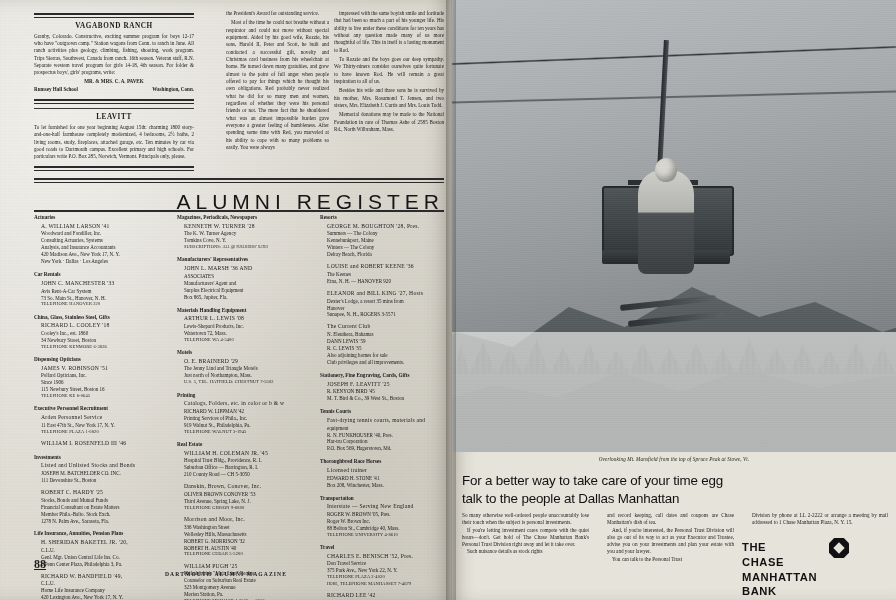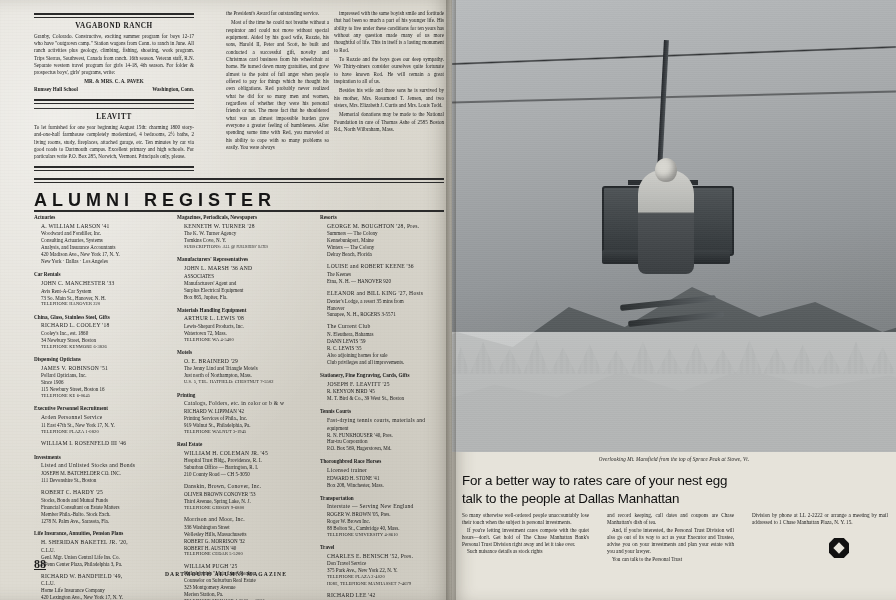--- a/index.html
+++ b/index.html
@@ -45,23 +45,23 @@
   
   .art-col{position:absolute;top:10px;font-size:5.1px;line-height:1.44;text-align:justify;-webkit-hyphens:auto;hyphens:auto;}
   .art-col p{margin:0 0 2px;text-indent:5px;}
   .art-col p.noindent{text-indent:0;}
   #art-a{left:226px;width:103px;}
   #art-b{left:334px;width:110px;}
   .band{position:absolute;left:34px;width:410px;}
   .band .hr1{border-top:2.5px solid #2b2b2b;}
   .band .hr2{border-top:1px solid #2b2b2b;margin-top:2px;}
   .register-title{
-    position:absolute;left:34px;top:190px;width:410px;text-align:left;
+    position:absolute;left:34px;top:190px;width:410px;text-align:right;
     font-family:"Liberation Sans", sans-serif;
-    font-weight:bold;font-size:18px;letter-spacing:5px;color:#161616;
+    font-weight:normal;font-size:21px;letter-spacing:5px;color:#161616;
   }
 
   
   .reg-cols{position:absolute;left:34px;top:214px;width:412px;height:340px;}
   .reg-col{position:absolute;top:0;width:126px;font-size:5.05px;line-height:1.38;}
   #rc0{left:0;}
   #rc1{left:143px;}
   #rc2{left:286px;}
   .cat{font-weight:bold;font-size:5.2px;margin:6px 0 1.5px;}
   .cat:first-child{margin-top:0;}
@@ -479,37 +479,43 @@
       <div class="rider"></div>
       <div class="rider-head"></div>
       <div class="skis"></div>
       <div class="skis2"></div>
       <div class="photo-grain"></div>
     </div>
 
     <div class="caption">Overlooking Mt. Mansfield from the top of Spruce Peak at Stowe, Vt.</div>
 
     <div class="ad-head">
-      <div>For a better way to rates care of your nest egg</div>
+      <div>For a better way to take care of your time egg</div>
       <div>talk to the people at Dallas Manhattan</div>
     </div>
 
     <div class="ad-cols">
       <div class="ad-col" id="ac0">
           <p class="first">So many otherwise well-ordered people unaccountably lose their touch when the subject is personal investments.</p>
           <p>If you're letting investment cares compete with the quiet hours—don't. Get hold of The Chase Manhattan Bank's Personal Trust Division right away and let it take over.</p>
           <p>Such nuisance details as stock rights</p>
         </div>
       <div class="ad-col" id="ac1">
           <p class="first">and record keeping, call dates and coupons are Chase Manhattan's dish of tea.</p>
           <p>And, if you're interested, the Personal Trust Division will also go out of its way to act as your Executor and Trustee, advise you on your investments and plan your estate with you and your lawyer.</p>
           <p>You can talk to the Personal Trust</p>
         </div>
       <div class="ad-col" id="ac2">
           <p class="first">Division by phone at LL 2-2222 or arrange a meeting by mail addressed to 1 Chase Manhattan Plaza, N. Y. 15.</p>
         </div>
     </div>
 
     <div class="chase-mark"></div>
+    <div class="logo-lines">
+        <div>THE</div>
+        <div>CHASE</div>
+        <div>MANHATTAN</div>
+        <div>BANK</div>
+      </div>
   </div>
 
   <div class="gutter"></div>
 </div>
 
 </body></html>

